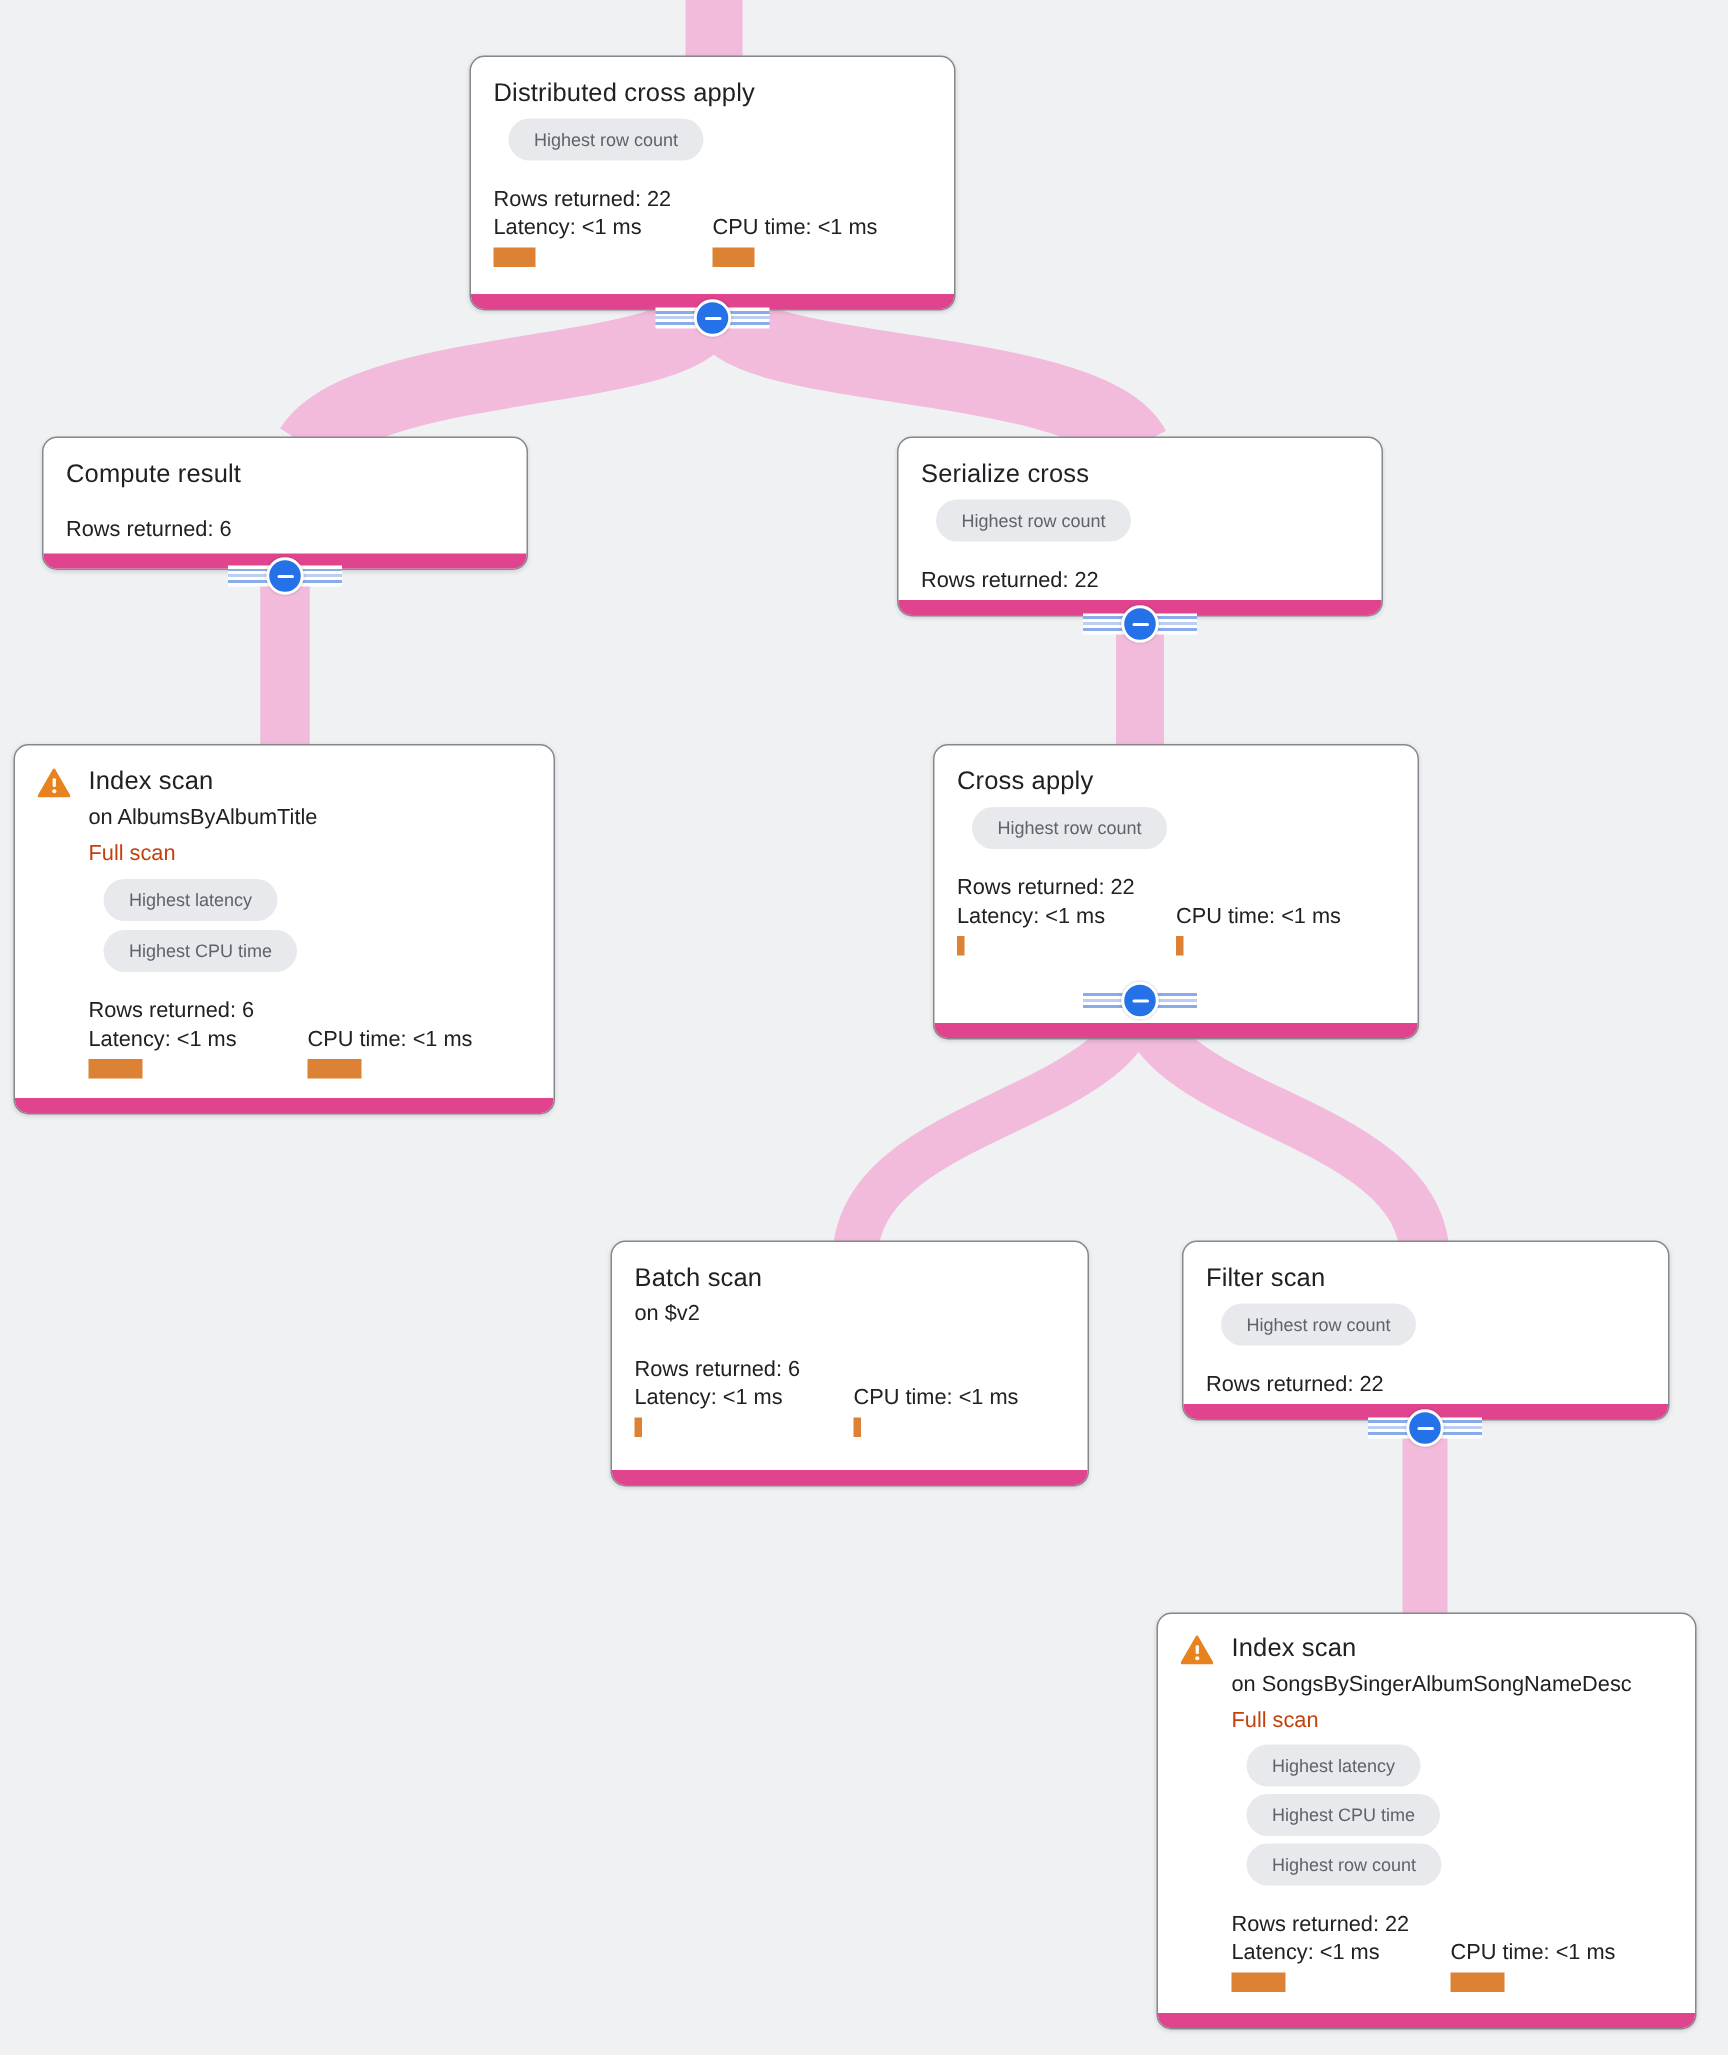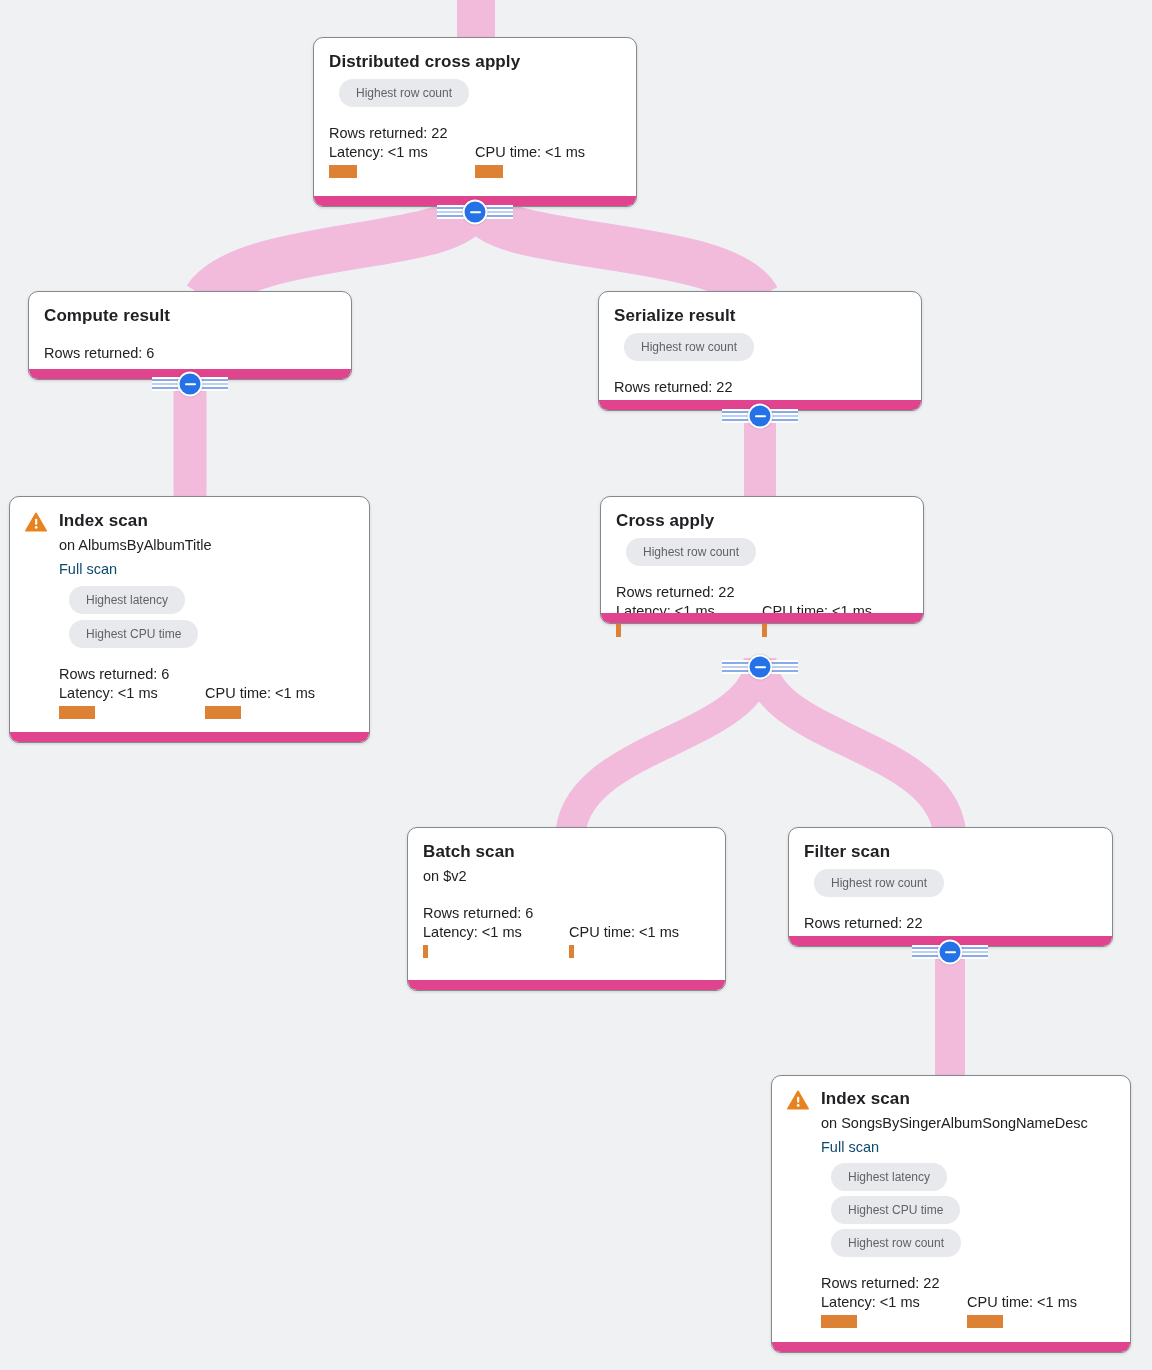--- a/index.html
+++ b/index.html
@@ -7,43 +7,43 @@
     width:1152px;height:1370px;position:relative;overflow:hidden;
     background:#eff1f3;color:#202124;
     font-family:"Liberation Sans", sans-serif;
   }
   .edges{position:absolute;left:0;top:0;z-index:0}
   .node{
     position:absolute;background:#fff;border:1px solid #85898d;border-radius:10px;
     box-shadow:0 1px 3px rgba(60,64,67,.18);padding:13px 15px 0;box-sizing:border-box;z-index:1;
   }
   .accent{position:absolute;left:0;right:0;bottom:0;height:10px;background:#e0448f;border-radius:0 0 9px 9px}
-  .title{font-size:17px;font-weight:bold;letter-spacing:.1px;line-height:1.3}
+  .title{font-size:17px;font-weight:normal;letter-spacing:.1px;line-height:1.3}
   .sub{font-size:14.5px;line-height:1.45;margin-top:3px}
   .rows{margin-top:16px}
-  .muted{color:#0c4a6e}
+  .muted{color:#c2410c}
   .pill{
     display:table;background:#e7e9ec;color:#5f6368;font-size:12px;line-height:1;
     padding:8px 17px;border-radius:16px;margin:6px 0 6px 10px;white-space:nowrap;
   }
   .n8 .pill{margin:5px 0 5px 10px}
   .metrics{display:flex;}
   .metric:first-child{width:146px}
   .metric-label{font-size:14.5px}
   .bar{height:13px;background:#dd8134;margin-top:5px}
   .w28{width:28px}.w36{width:36px}.w5{width:5px}
   .node-row{display:flex}
   .warn{flex:0 0 34px;padding-top:2px}
   .node-content{flex:1;min-width:0}
   
   .n1{left:313px;top:37px;width:324px;height:170px}
   .n2{left:28px;top:291px;width:324px;height:89px}
   .n3{left:598px;top:291px;width:324px;height:120px}
   .n4{left:9px;top:496px;width:361px;height:247px}
-  .n5{left:600px;top:496px;width:324px;height:128px}
+  .n5{left:622px;top:496px;width:324px;height:197px}
   .n6{left:407px;top:827px;width:319px;height:164px}
   .n7{left:788px;top:827px;width:325px;height:120px}
   .n8{left:771px;top:1075px;width:360px;height:278px;padding-top:12px}
   
   .collapse{position:absolute;width:76px;height:14px;z-index:2;cursor:pointer}
   .c1{left:437px;top:205px}.c2{left:152px;top:377px}.c3{left:722px;top:409px}
   .c5{left:722px;top:660px}.c7{left:912px;top:945px}
   .stripes{position:absolute;left:0;top:0;right:0;bottom:0;
     background:linear-gradient(to bottom,#fff 0 2px,#8aabea 2px 4px,#fff 4px 6px,#bccff3 6px 8px,#fff 8px 10px,#8aabea 10px 12px,#fff 12px 14px)}
   .ccircle{position:absolute;left:50%;top:50%;transform:translate(-50%,-50%);
@@ -85,21 +85,21 @@
   <div class="accent"></div>
 </div>
 
 <div class="node n2">
   <div class="title">Compute result</div>
   <div class="sub rows">Rows returned: 6</div>
   <div class="accent"></div>
 </div>
 
 <div class="node n3">
-  <div class="title">Serialize result</div>
+  <div class="title">Serialize cross</div>
   <div class="pill">Highest row count</div>
   <div class="sub rows">Rows returned: 22</div>
   <div class="accent"></div>
 </div>
 
 <div class="node n4">
   <div class="node-row">
     <span class="warn">
       <svg width="22" height="20" viewBox="0 0 24 22">
         <path d="M12 1.5 L23 20.5 H1 Z" fill="#e8821e" stroke="#e8821e" stroke-width="2" stroke-linejoin="round"></path>

